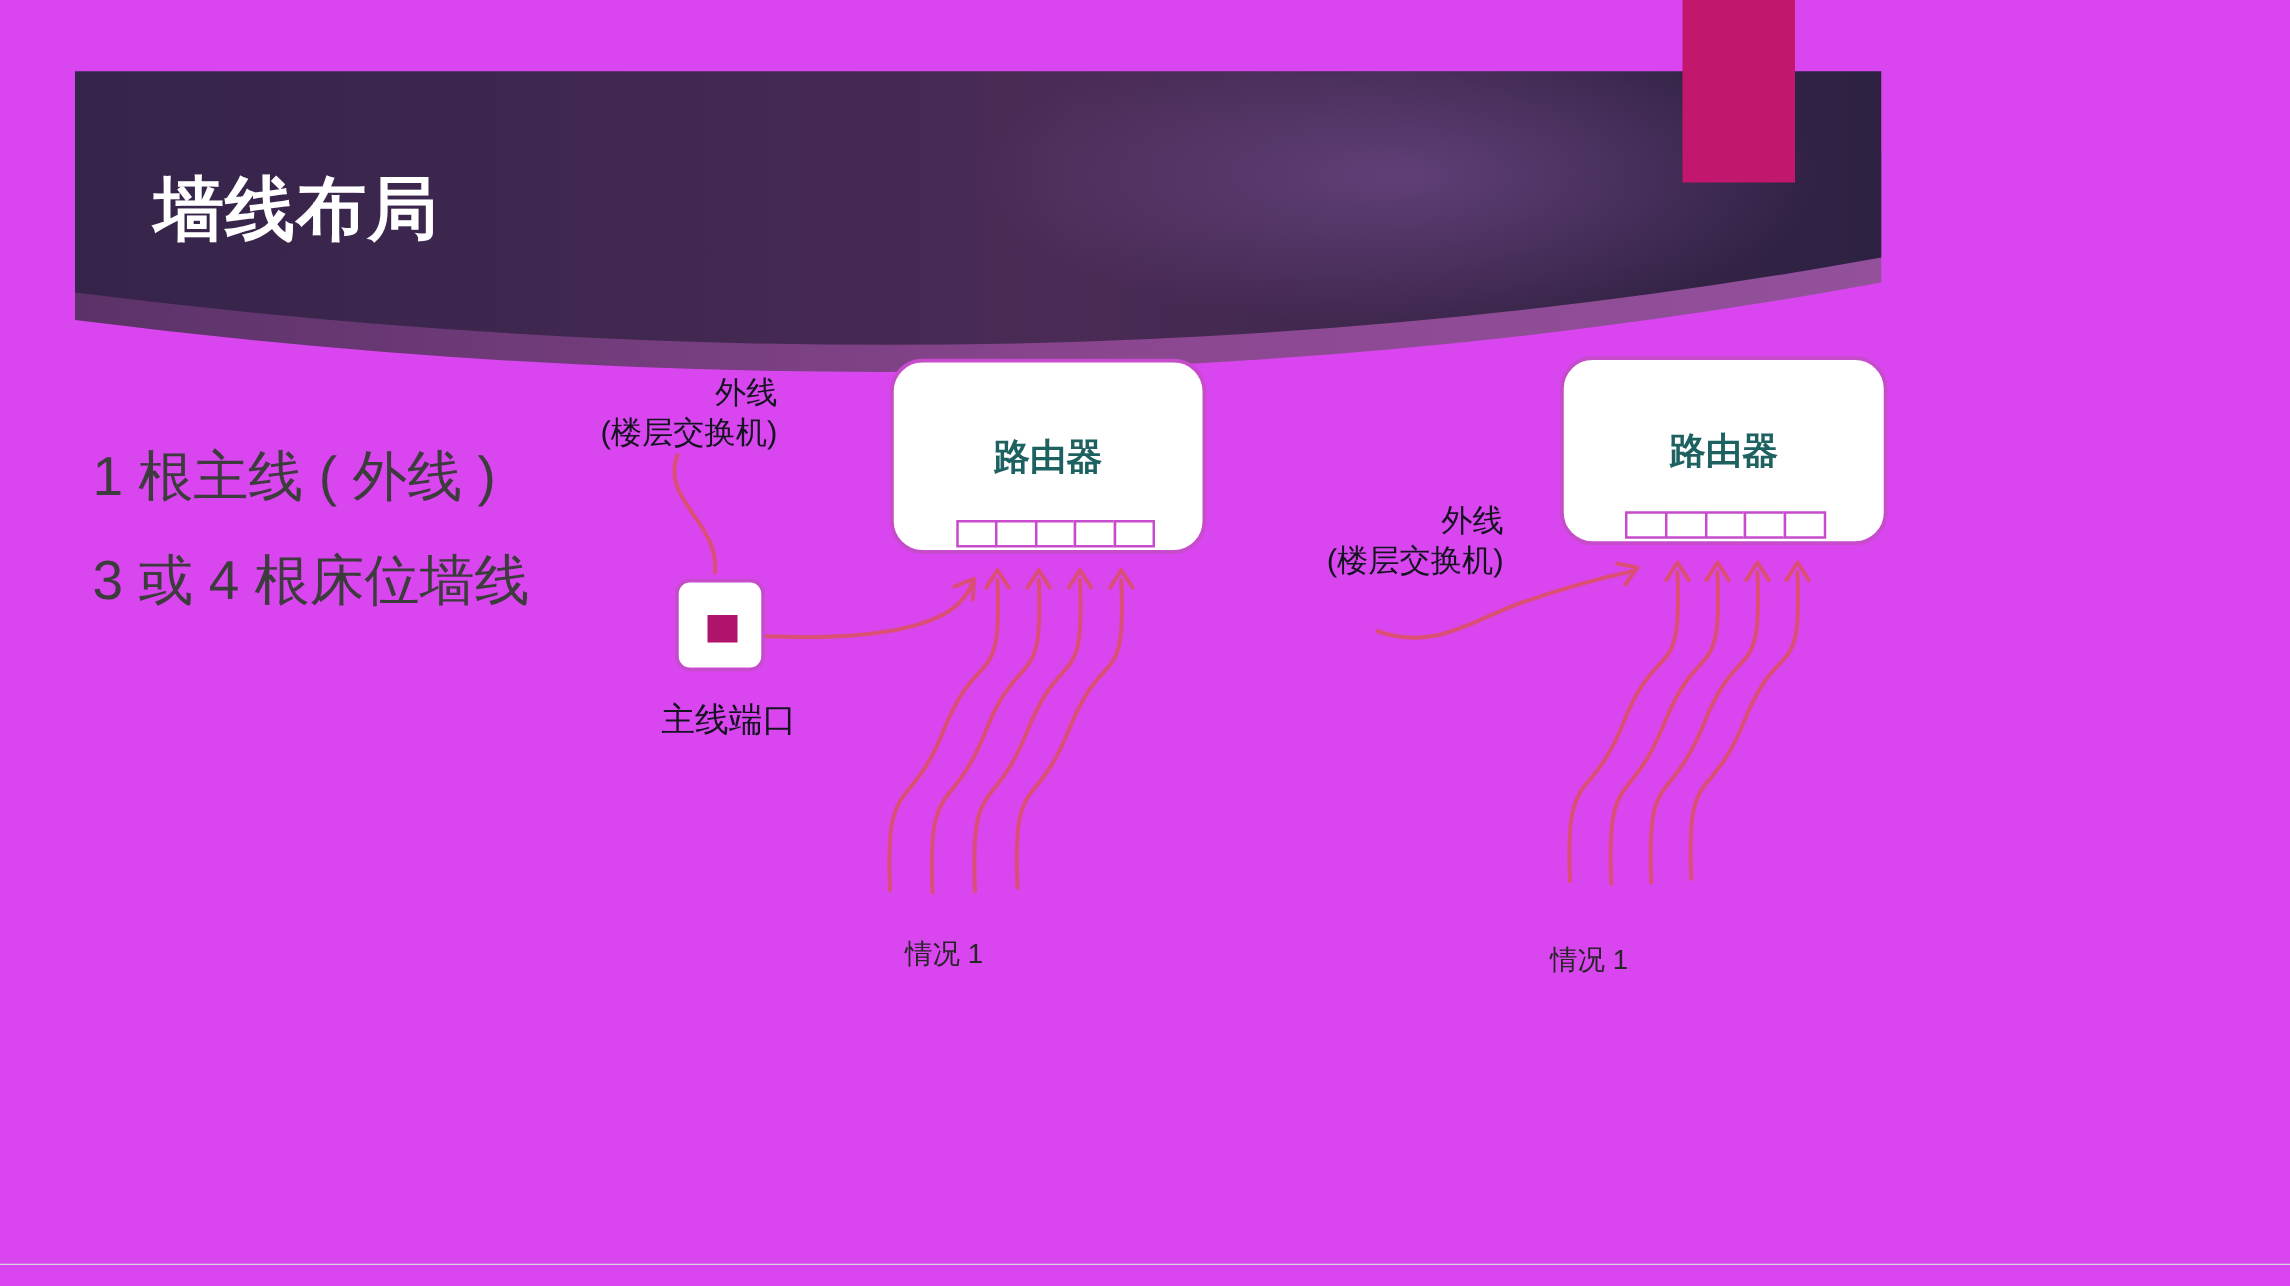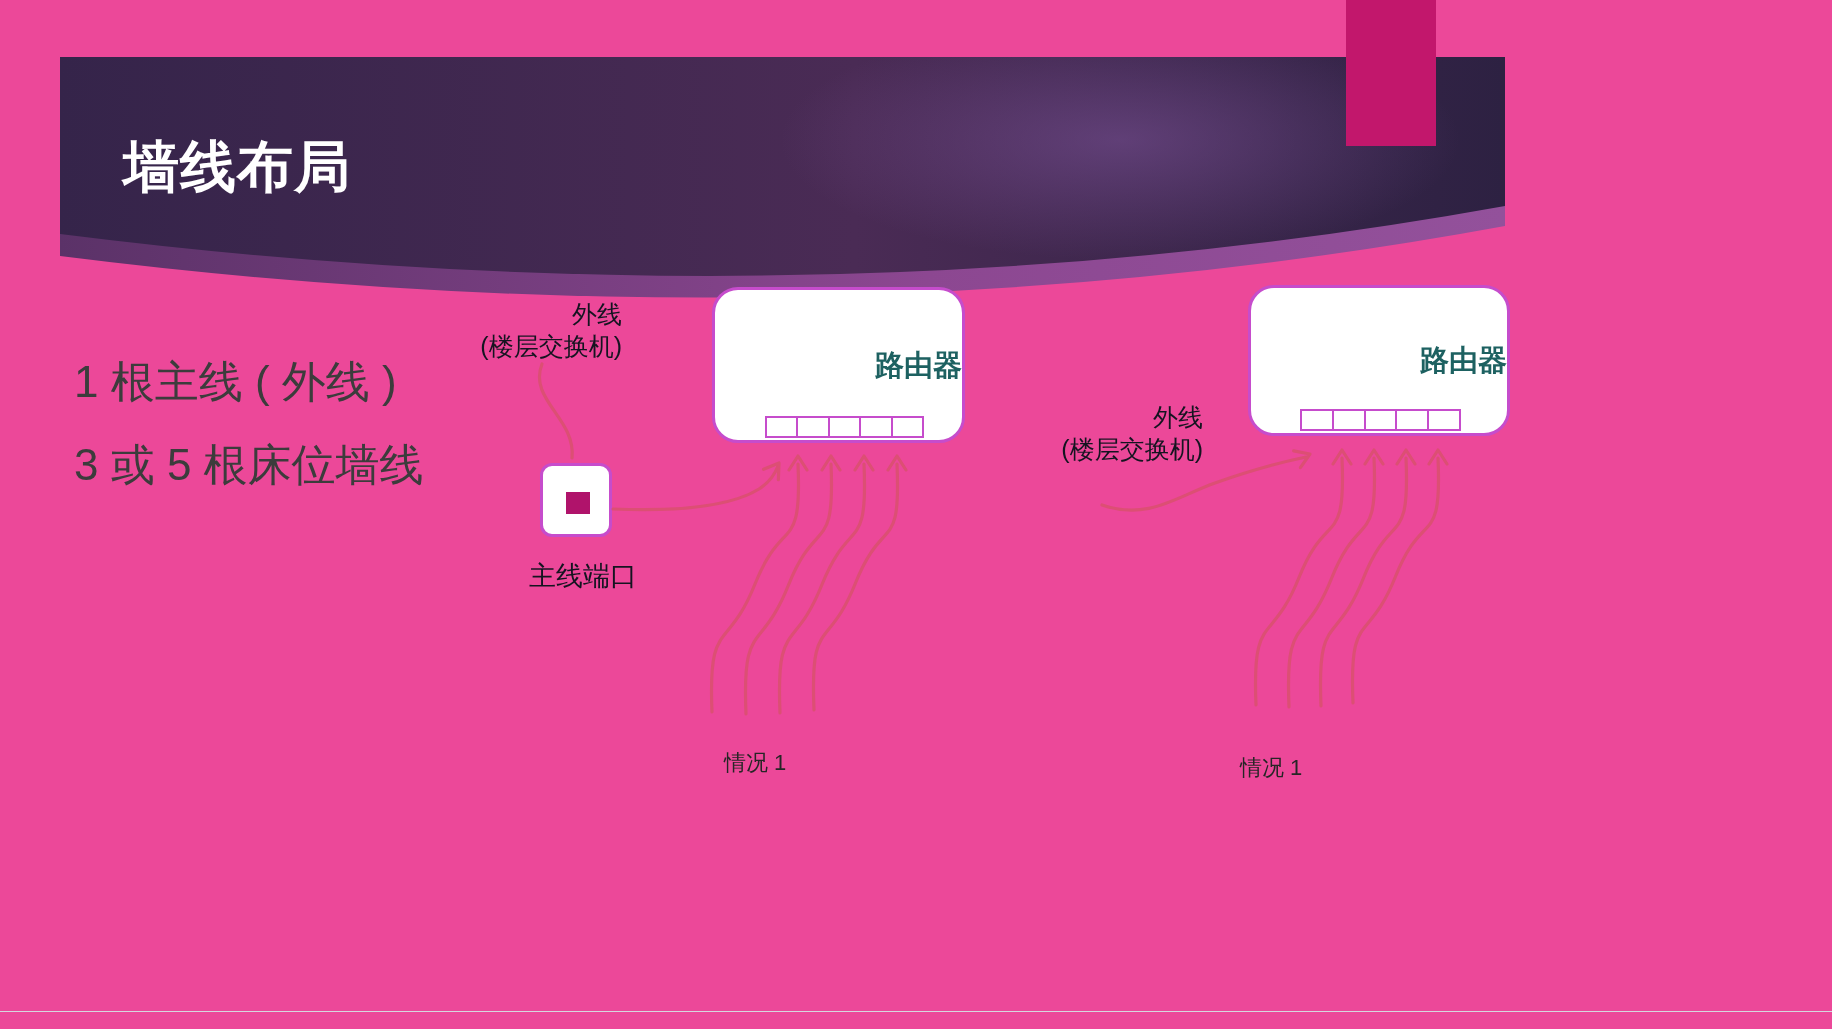--- a/index.html
+++ b/index.html
@@ -3,32 +3,32 @@
 <meta charset="utf-8">
 <style>
   :root{
     --accent:#c2176c; --violet:#c64ccc; --arrow:#dc4f74; --teal:#1d6161;
     --hdrL:#35244a; --hdrM:#4a2b55; --hdrR:#2d2142;
     --bandL:#5b3268; --bandM:#8c4791; --bandR:#93519b;
     --portsq:#b0136b; --body:#3c3c3c;
   }
   *{margin:0;padding:0;box-sizing:border-box}
   body{font-family:"Liberation Sans","DejaVu Sans",sans-serif;background:#fff}
-  .slide{position:relative;width:1832px;height:1029px;background:#ec4899;overflow:hidden}
+  .slide{position:relative;width:1832px;height:1029px;background:#d946ef;overflow:hidden}
   .abs{position:absolute}
   #header-svg{left:0;top:0;z-index:1}
   .accent-bar{left:1346px;top:0;width:90px;height:146px;background:var(--accent);z-index:3}
   .page-title{left:123px;top:130px;font-size:56px;font-weight:bold;color:#ffffff;z-index:4;letter-spacing:1px}
   .bullets{left:74px;top:340px;font-size:44px;color:var(--body);line-height:83px;z-index:2}
   .small-label{font-size:25px;color:#141420;text-align:right;line-height:32px;z-index:2}
   .caption{font-size:22px;color:#262626;z-index:2}
   .port-box{left:540px;top:463px;width:72px;height:74px;border:3px solid var(--violet);border-radius:12px;background:#fff;z-index:2}
   .port-square{position:absolute;left:23px;top:26px;width:24px;height:22px;background:var(--portsq)}
   .router{position:absolute;border:3px solid var(--violet);border-radius:26px;background:#fff;z-index:2}
-  .router-label{position:absolute;left:0;width:100%;text-align:right;font-size:29px;font-weight:600;color:var(--teal)}
+  .router-label{position:absolute;left:0;width:100%;text-align:center;font-size:29px;font-weight:600;color:var(--teal)}
   .strip{position:absolute;bottom:2px;display:flex;height:22px}
   .port-cell{flex:1;border:2px solid var(--violet);background:#fff;margin-left:-2px}
   .port-cell:first-child{margin-left:0}
   #arrows{left:0;top:0;z-index:2;pointer-events:none}
   .bottom-line{left:0;top:1011px;width:1832px;height:1px;background:#d6d6df;z-index:1}
 </style>
 </head>
 <body>
 
 <div class="slide">
@@ -57,21 +57,21 @@
     <path d="M 60 57 L 1505 57 L 1505 206 Q 820 330 60 234 Z" fill="url(#gHdr)"></path>
     <ellipse cx="1120" cy="140" rx="340" ry="120" fill="url(#gGlow)" clip-path="url(#clipHdr)"></ellipse>
   </svg>
 
   <div class="abs accent-bar"></div>
 
   <h1 class="abs page-title">墙线布局</h1>
 
   <div class="abs bullets">
     <div>1 根主线 ( 外线 )</div>
-    <div>3 或 5 根床位墙线</div>
+    <div>3 或 4 根床位墙线</div>
   </div>
 
   <div class="abs small-label" style="left:450px;top:298px;width:172px">
     <div>外线</div>
     <div>(楼层交换机)</div>
   </div>
 
   <div class="abs port-box">
     <div class="port-square"></div>
   </div>

